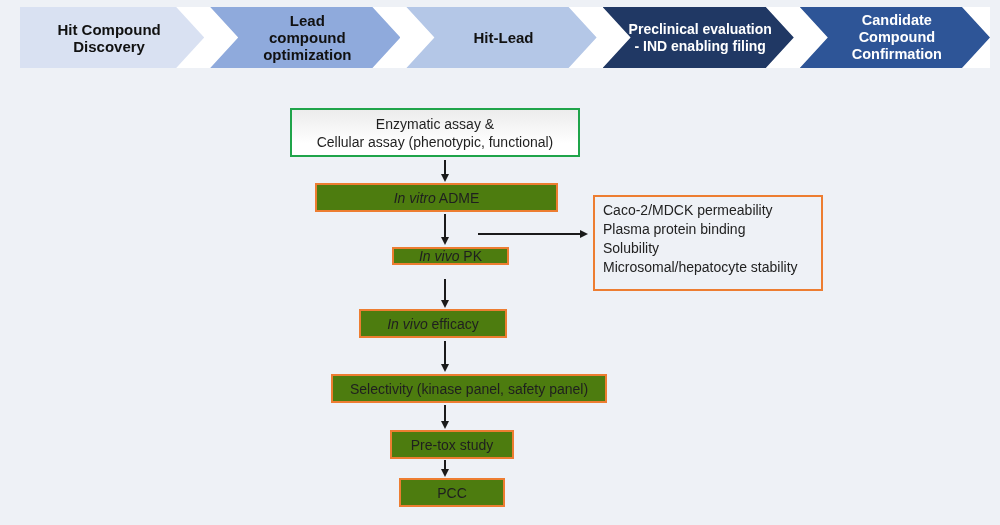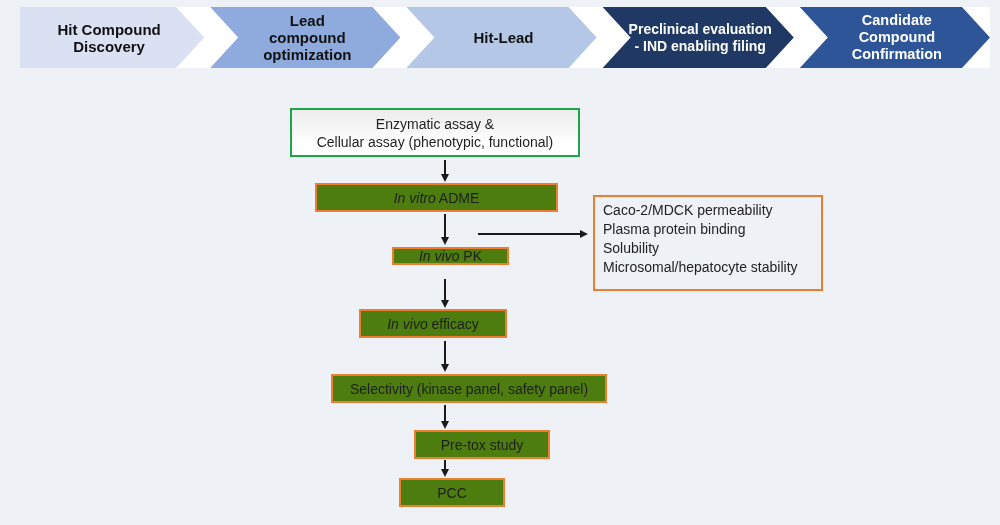--- a/index.html
+++ b/index.html
@@ -46,21 +46,21 @@
   .node-assay {
     left:290px; top:108px; width:290px; height:49px;
     border:2.5px solid #1fa44a;
     background:linear-gradient(180deg,#ececec 0%,#ffffff 75%);
     flex-direction:column; line-height:18px;
   }
   .node-adme        { left:315px; top:183px; width:243px; height:29px; }
   .node-pk          { left:392px; top:247px; width:117px; height:18px; }
   .node-efficacy    { left:359px; top:309px; width:148px; height:29px; }
   .node-selectivity { left:311px; top:374px; width:276px; height:29px;margin-left:20px; }
-  .node-pretox      { left:390px; top:430px; width:136px; height:29px;margin-left:24px; }
+  .node-pretox      { left:390px; top:430px; width:124px; height:29px; }
   .node-pcc         { left:399px; top:478px; width:106px; height:29px; }
 
   .side-panel {
     position:absolute; left:593px; top:195px; width:230px; height:96px;
     border:2px solid #ed7d31; background:transparent;
     font-size:14px; line-height:19px; color:#222222;
     padding:4px 8px; text-align:left;
   }
 
   

